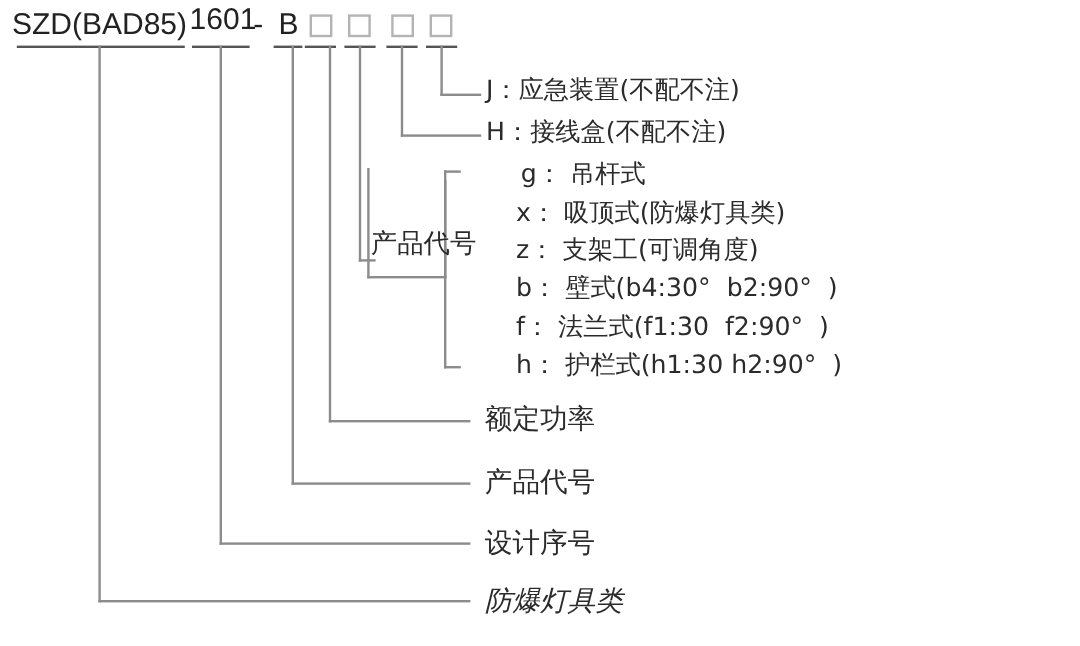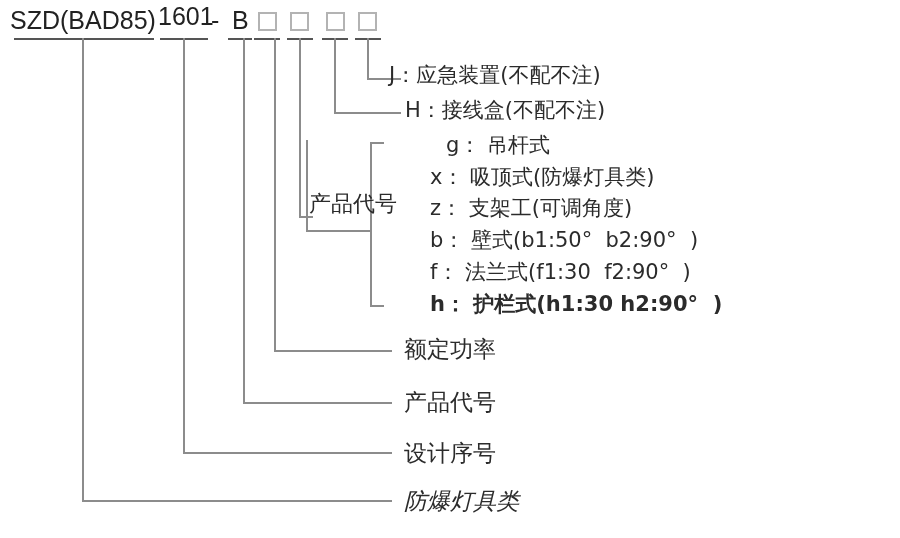--- a/index.html
+++ b/index.html
@@ -135,30 +135,30 @@
 
   <div class="vline" style="left:243px; top:38px; height:366px;"></div>
   <div class="hline" style="left:243px; top:402px; width:149px;"></div>
 
   <div class="vline" style="left:183px; top:38px; height:416px;"></div>
   <div class="hline" style="left:183px; top:452px; width:209px;"></div>
 
   <div class="vline" style="left:82px; top:38px; height:464px;"></div>
   <div class="hline" style="left:82px; top:500px; width:310px;"></div>
 
-  <div class="label cn" style="left:389px; top:63px;text-align:center;">J：应急装置(不配不注)</div>
+  <div class="label cn" style="left:405px; top:63px;text-align:center;">J：应急装置(不配不注)</div>
   <div class="label cn" style="left:405px; top:98px;">H：接线盒(不配不注)</div>
 
   <div id="install-method-label" style="left:309px; top:191px;">产品代号</div>
 
-  <div class="opt-label" style="left:446px; top:133px;">g： 吊杆式</div>
+  <div class="opt-label" style="left:434px; top:133px;">g： 吊杆式</div>
   <div class="opt-label" style="left:430px; top:165px;">x： 吸顶式(防爆灯具类)</div>
   <div class="opt-label" style="left:430px; top:196px;">z： 支架工(可调角度)</div>
-  <div class="opt-label" style="left:430px; top:228px;">b： 壁式(b1:50°  b2:90°  )</div>
+  <div class="opt-label" style="left:430px; top:228px;">b： 壁式(b4:30°  b2:90°  )</div>
   <div class="opt-label" style="left:430px; top:260px;">f： 法兰式(f1:30  f2:90°  )</div>
-  <div class="opt-label" style="left:430px; top:292px;font-weight:bold;">h： 护栏式(h1:30 h2:90°  )</div>
+  <div class="opt-label" style="left:430px; top:292px;">h： 护栏式(h1:30 h2:90°  )</div>
 
-  <div class="big-label" style="left:404px; top:337px;font-family:Liberation Serif, serif;">额定功率</div>
+  <div class="big-label" style="left:404px; top:337px;">额定功率</div>
   <div class="big-label" style="left:404px; top:389px;">产品代号</div>
   <div class="big-label" style="left:404px; top:440px;">设计序号</div>
   <div class="big-label" style="left:404px; top:488px;font-style:italic;">防爆灯具类</div>
 
 </div>
 
 </body></html>

